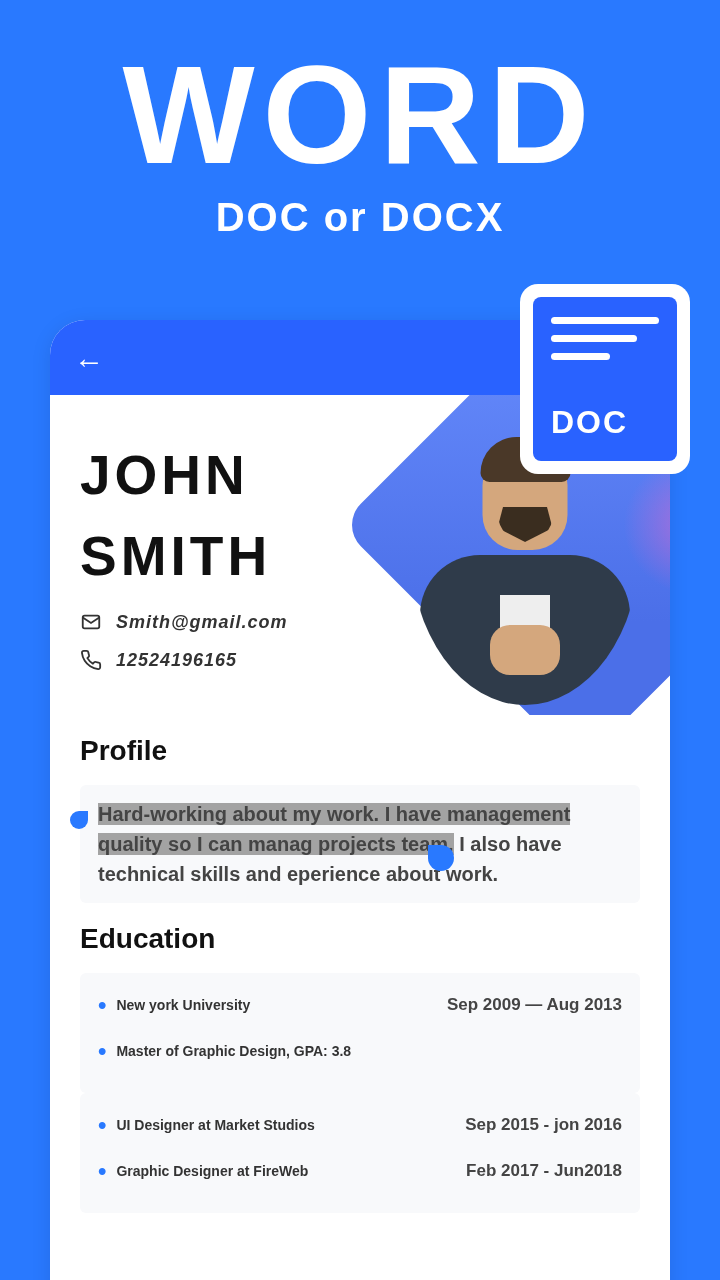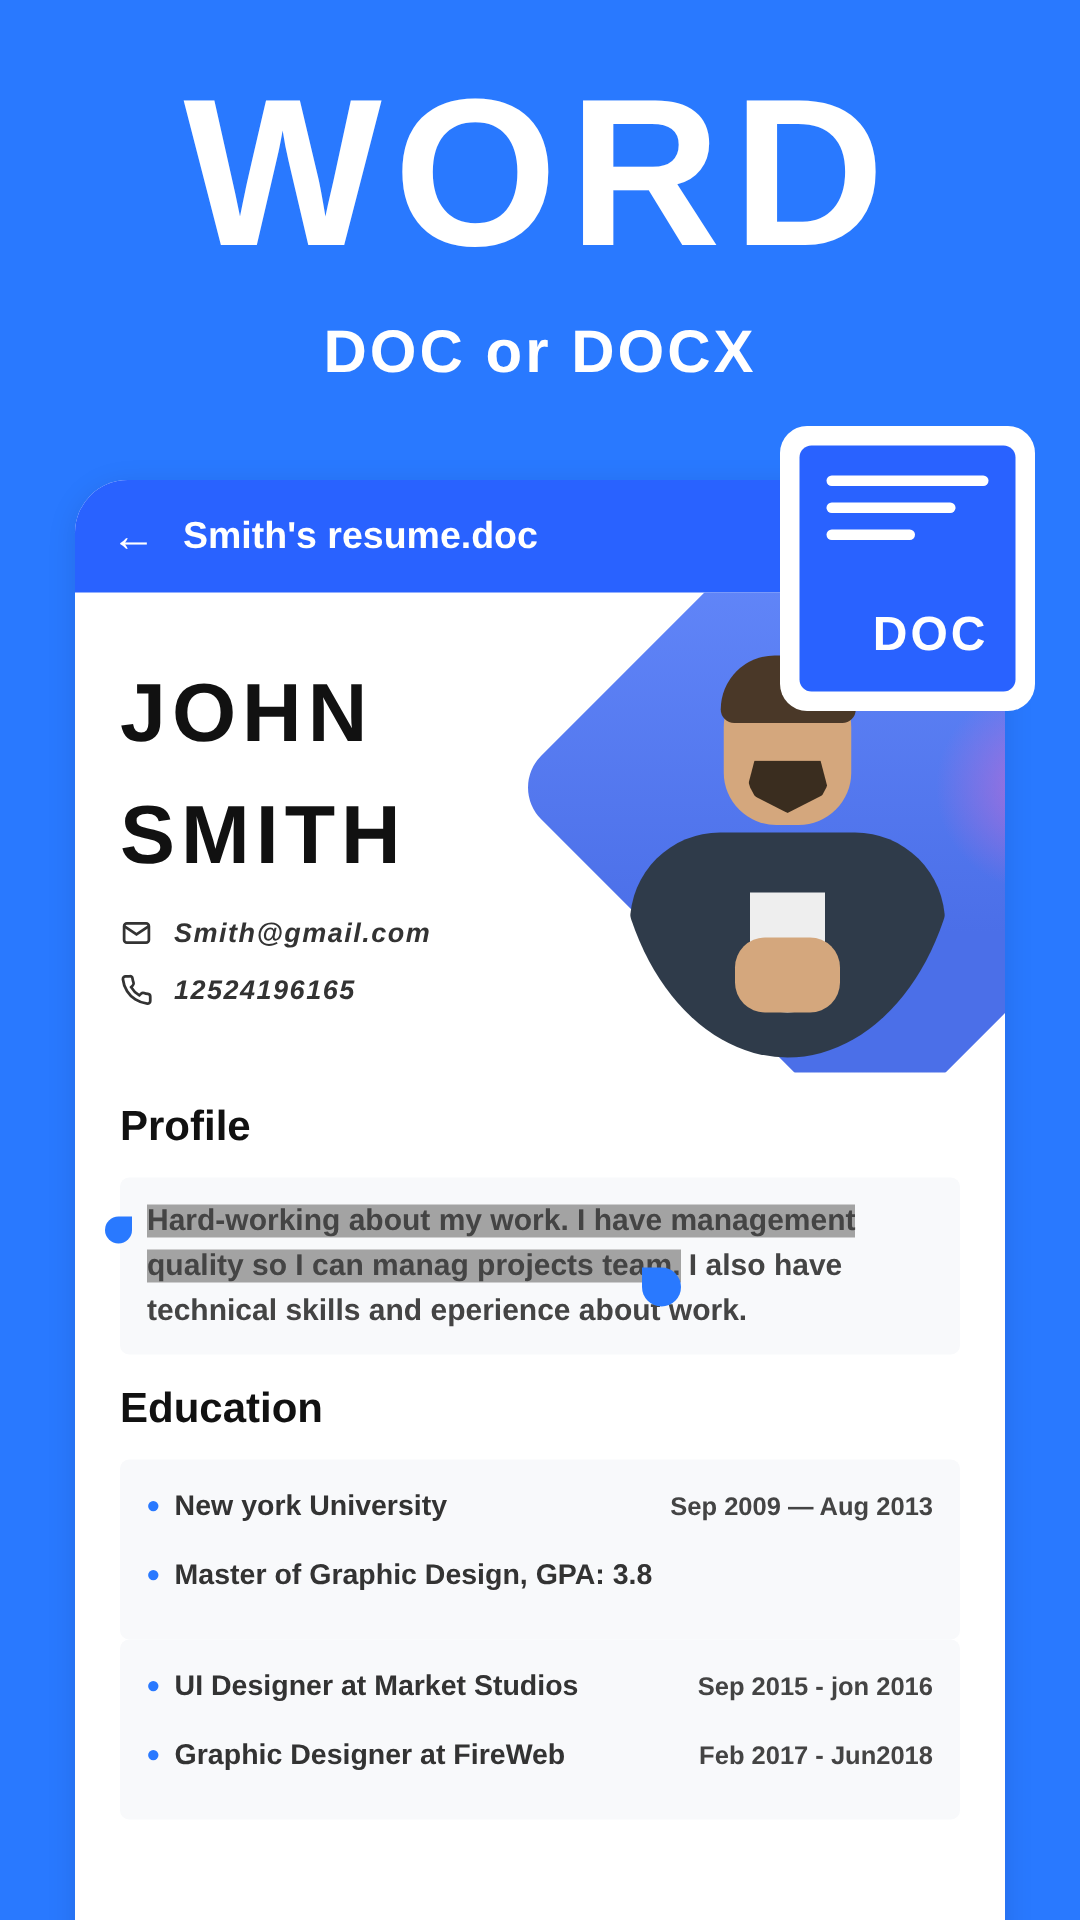--- a/index.html
+++ b/index.html
@@ -22,21 +22,21 @@
       font-weight: 900;
       letter-spacing: 8px;
       line-height: 1;
       margin-top: 45px;
     }
     .hero-subtitle {
       text-align: center;
       color: white;
       font-size: 40px;
       font-weight: 700;
-      margin-top: 28px;
+      margin-top: 10px;
       letter-spacing: 2px;
     }
     .card {
       position: absolute;
       left: 50px;
       top: 320px;
       width: 620px;
       height: 980px;
       background: white;
       border-radius: 35px 35px 0 0;
@@ -243,21 +243,21 @@
       border-radius: 0 50% 50% 50%;
     }
     .edu-row, .exp-row {
       display: flex;
       justify-content: space-between;
       align-items: center;
       margin-bottom: 10px;
     }
     .bullet-text {
       color: #333;
-      font-size: 19px;
+      font-size: 14px;
       font-weight: 700;
       display: flex;
       align-items: center;
       gap: 10px;
     }
     .bullet-text::before {
       content: '•';
       color: #2979FF;
       font-size: 24px;
     }
@@ -298,21 +298,20 @@
       border-radius: 4px;
       margin-bottom: 11px;
     }
     .doc-line.l1 { width: 100%; }
     .doc-line.l2 { width: 80%; }
     .doc-line.l3 { width: 55%; }
     .doc-label {
       color: white;
       font-size: 32px;
       font-weight: 800;
-      text-align: right;
       letter-spacing: 2px;
     }
   </style>
 </head>
 <body>
 
 <div class="hero-title">WORD</div>
 <div class="hero-subtitle">DOC or DOCX</div>
 
 <div class="doc-badge">
@@ -322,21 +321,20 @@
       <div class="doc-line l2"></div>
       <div class="doc-line l3"></div>
     </div>
     <div class="doc-label">DOC</div>
   </div>
 </div>
 
 <div class="card">
   <div class="card-header">
     <span class="back-arrow">←</span>
-    <span class="card-filename">Smith's resume.doc</span>
   </div>
   <div class="card-body">
     <div class="header-row">
       <div class="name-col">
         <div class="name">JOHN</div>
         <div class="name">SMITH</div>
         <div class="contact">
           <div class="contact-row">
             <svg viewBox="0 0 24 24" fill="none" stroke="#333" stroke-width="2">
                 <rect x="3" y="5" width="18" height="14" rx="2"></rect>

